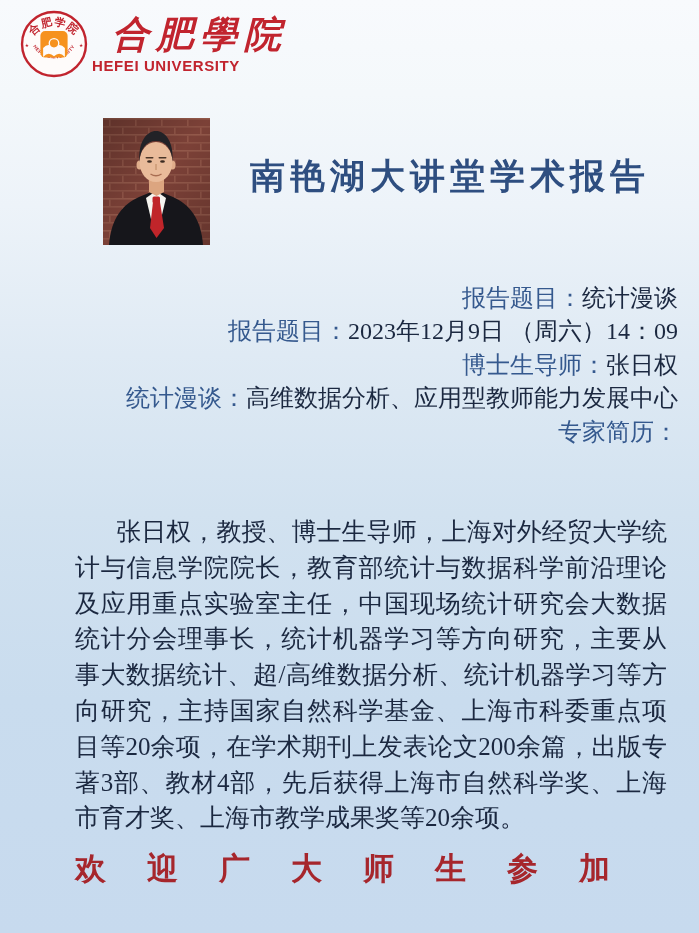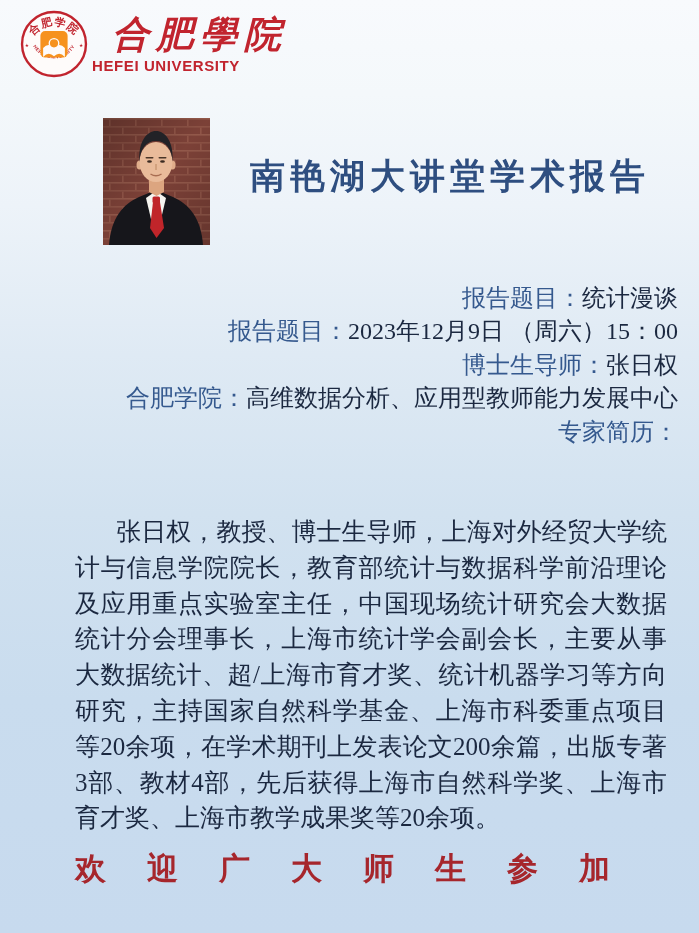--- a/index.html
+++ b/index.html
@@ -135,34 +135,34 @@
     <path d="M 47.5,56 Q 53,59.5 58.5,56" stroke="#a96e52" stroke-width="1.4" fill="none"></path>
   </svg>
 
   <div class="main-title">南艳湖大讲堂学术报告</div>
 
   <div class="info">
     <div class="info-row">
       <span class="info-label">报告题目：</span><span class="info-value">统计漫谈</span>
     </div>
     <div class="info-row">
-      <span class="info-label">报告题目：</span><span class="info-value">2023年12月9日 （周六）15：00</span>
+      <span class="info-label">报告题目：</span><span class="info-value">2023年12月9日 （周六）14：09</span>
     </div>
     <div class="info-row">
       <span class="info-label">博士生导师：</span><span class="info-value">张日权</span>
     </div>
     <div class="info-row">
-      <span class="info-label">合肥学院：</span><span class="info-value">高维数据分析、应用型教师能力发展中心</span>
+      <span class="info-label">统计漫谈：</span><span class="info-value">高维数据分析、应用型教师能力发展中心</span>
     </div>
     <div class="info-row">
       <span class="info-label">专家简历：</span><span class="info-value"></span>
     </div>
   </div>
 
-  <div class="bio">张日权，教授、博士生导师，上海对外经贸大学统计与信息学院院长，教育部统计与数据科学前沿理论及应用重点实验室主任，中国现场统计研究会大数据统计分会理事长，上海市统计学会副会长，主要从事大数据统计、超/上海市育才奖、统计机器学习等方向研究，主持国家自然科学基金、上海市科委重点项目等20余项，在学术期刊上发表论文200余篇，出版专著3部、教材4部，先后获得上海市自然科学奖、上海市育才奖、上海市教学成果奖等20余项。</div>
+  <div class="bio">张日权，教授、博士生导师，上海对外经贸大学统计与信息学院院长，教育部统计与数据科学前沿理论及应用重点实验室主任，中国现场统计研究会大数据统计分会理事长，统计机器学习等方向研究，主要从事大数据统计、超/高维数据分析、统计机器学习等方向研究，主持国家自然科学基金、上海市科委重点项目等20余项，在学术期刊上发表论文200余篇，出版专著3部、教材4部，先后获得上海市自然科学奖、上海市育才奖、上海市教学成果奖等20余项。</div>
 
   <div class="welcome">
     <span>欢</span>
     <span>迎</span>
     <span>广</span>
     <span>大</span>
     <span>师</span>
     <span>生</span>
     <span>参</span>
     <span>加</span>

